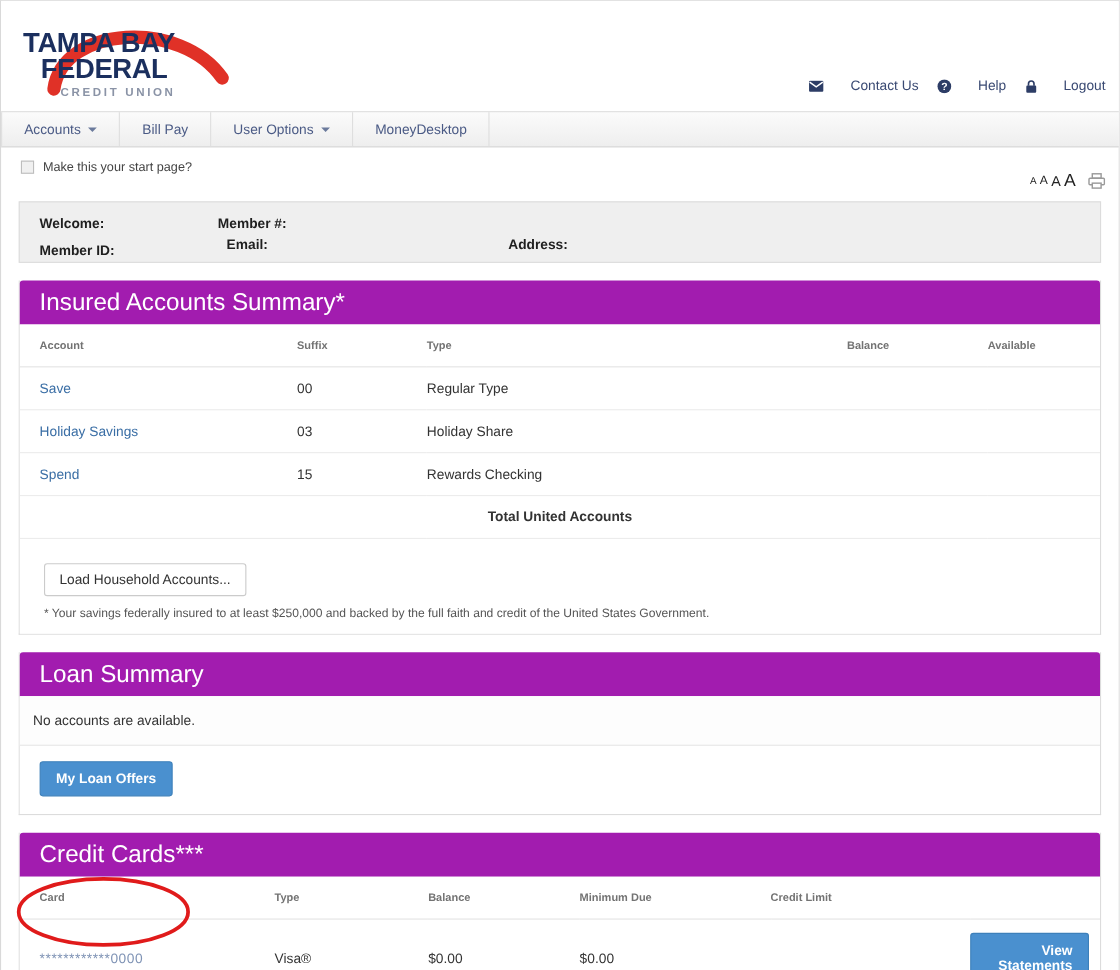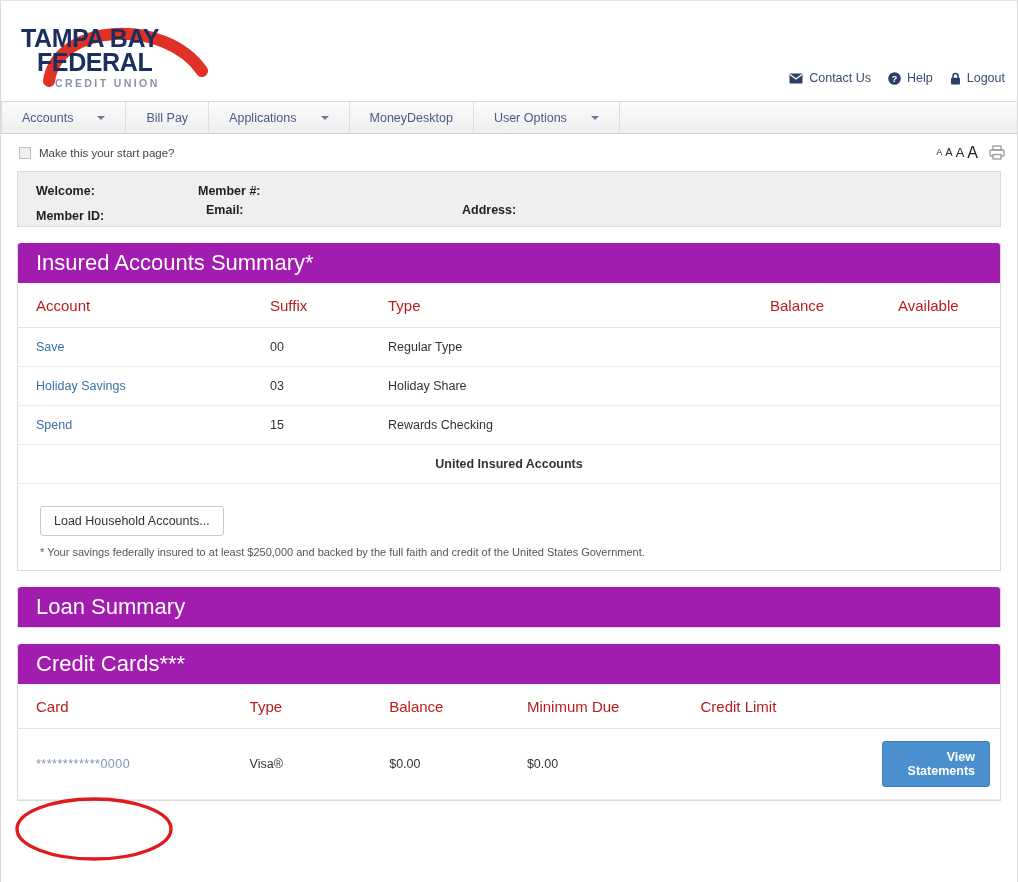--- a/index.html
+++ b/index.html
@@ -40,64 +40,64 @@
     position: absolute;
     right: 12px; top: 70px;
     display: flex;
     align-items: center;
     gap: 17px;
     font-size: 12.5px;
   }
   .util-link {
     display: flex;
     align-items: center;
-    gap: 6px;
+    gap: 24px;
     color: #2d3d66;
     text-decoration: none;
     cursor: pointer;
   }
   .util-link .lbl { color:#3a4a73; }
   .util-ico { display:flex; align-items:center; }
 
   
   .mainnav {
     display: flex;
     height: 33px;
     background: linear-gradient(to bottom, #fbfbfb 0%, #eeeeee 100%);
     border-top: 1px solid #dcdcdc;
     border-bottom: 1px solid #d0d0d0;
   }
   .navitem {
     display: flex;
     align-items: center;
     justify-content: center;
-    gap: 24px;
+    gap: 7px;
     padding: 0 20px;
     font-size: 12.5px;
     color: #4a5a85;
     border-right: 1px solid #dedede;
     cursor: pointer;
     white-space: nowrap;
   }
   .navitem:first-child { border-left: 1px solid #dedede; }
   .caret {
     width: 0; height: 0;
     border-left: 4px solid transparent;
     border-right: 4px solid transparent;
     border-top: 4px solid #6b7a9c;
     display: inline-block;
   }
 
   
   .startrow {
     height: 37px;
     display: flex;
-    align-items: center;
     padding: 0 14px 0 18px;
     position: relative;
+    margin-top: 12px;
   }
   .startrow .chk {
     width: 12px; height: 12px;
     border: 1px solid #bdbdbd;
     background: #f0f0f0;
     margin-right: 8px;
     cursor: pointer;
   }
   .startrow .chk-lbl {
     font-size: 11.5px;
@@ -156,25 +156,25 @@
   .panel-body { background:#fff; }
 
   
   table.tbl {
     width: 100%;
     border-collapse: collapse;
     font-size: 12.5px;
   }
   table.tbl th {
     text-align: left;
-    font-weight: normal;
-    color: #b91c1c;
+    font-weight: bold;
+    color: #737373;
     padding: 14px 0 13px 0;
     border-bottom: 1px solid #e3e3e3;
-    font-size: 15px;
+    font-size: 10px;
   }
   table.tbl td {
     padding: 12px 0 12px 0;
     border-bottom: 1px solid #ececec;
     color: #333;
     vertical-align: middle;
   }
   .lnk { color: #3a6ea5; cursor: pointer; }
   .cell-pad-l { padding-left: 18px !important; }
   .ta-r { text-align: right; }
@@ -284,29 +284,25 @@
 
   <div class="mainnav">
     <div class="navitem">
       <span>Accounts</span>
       <span class="caret"></span>
     </div>
     <div class="navitem">
       <span>Bill Pay</span>
     </div>
     <div class="navitem">
-      <span>Applications</span>
+      <span>User Options</span>
       <span class="caret"></span>
     </div>
     <div class="navitem">
       <span>MoneyDesktop</span>
-    </div>
-    <div class="navitem">
-      <span>User Options</span>
-      <span class="caret"></span>
     </div>
   </div>
 
   <div class="startrow">
     <span class="chk"></span>
     <span class="chk-lbl">Make this your start page?</span>
 
     <div class="textsize">
       <span class="ts-a a1">A</span>
       <span class="ts-a a2">A</span>
@@ -370,32 +366,38 @@
             <td class="ta-r" style="padding-right:18px"></td>
           </tr>
           <tr>
             <td class="cell-pad-l"><span class="lnk">Spend</span></td>
             <td>15</td>
             <td>Rewards Checking</td>
             <td class="ta-r"></td>
             <td class="ta-r" style="padding-right:18px"></td>
           </tr>
           <tr class="tot-row">
-            <td colspan="5">United Insured Accounts</td>
+            <td colspan="5">Total United Accounts</td>
           </tr>
         </tbody>
       </table>
 
       <div class="btn-plain">Load Household Accounts...</div>
       <div class="note">* Your savings federally insured to at least $250,000 and backed by the full faith and credit of the United States Government.</div>
     </div>
   </div>
 
   <div class="panel">
     <div class="panel-head">Loan Summary</div>
+    <div class="panel-body">
+      <div class="loan-msg">No accounts are available.</div>
+      <div class="loan-btn-wrap">
+        <span class="btn-blue">My Loan Offers</span>
+      </div>
+    </div>
   </div>
 
   <div class="panel">
     <div class="panel-head">Credit Cards***</div>
     <div class="panel-body">
       <table class="tbl">
         <colgroup>
           <col style="width:232px">
             <col style="width:140px">
             <col style="width:138px">

